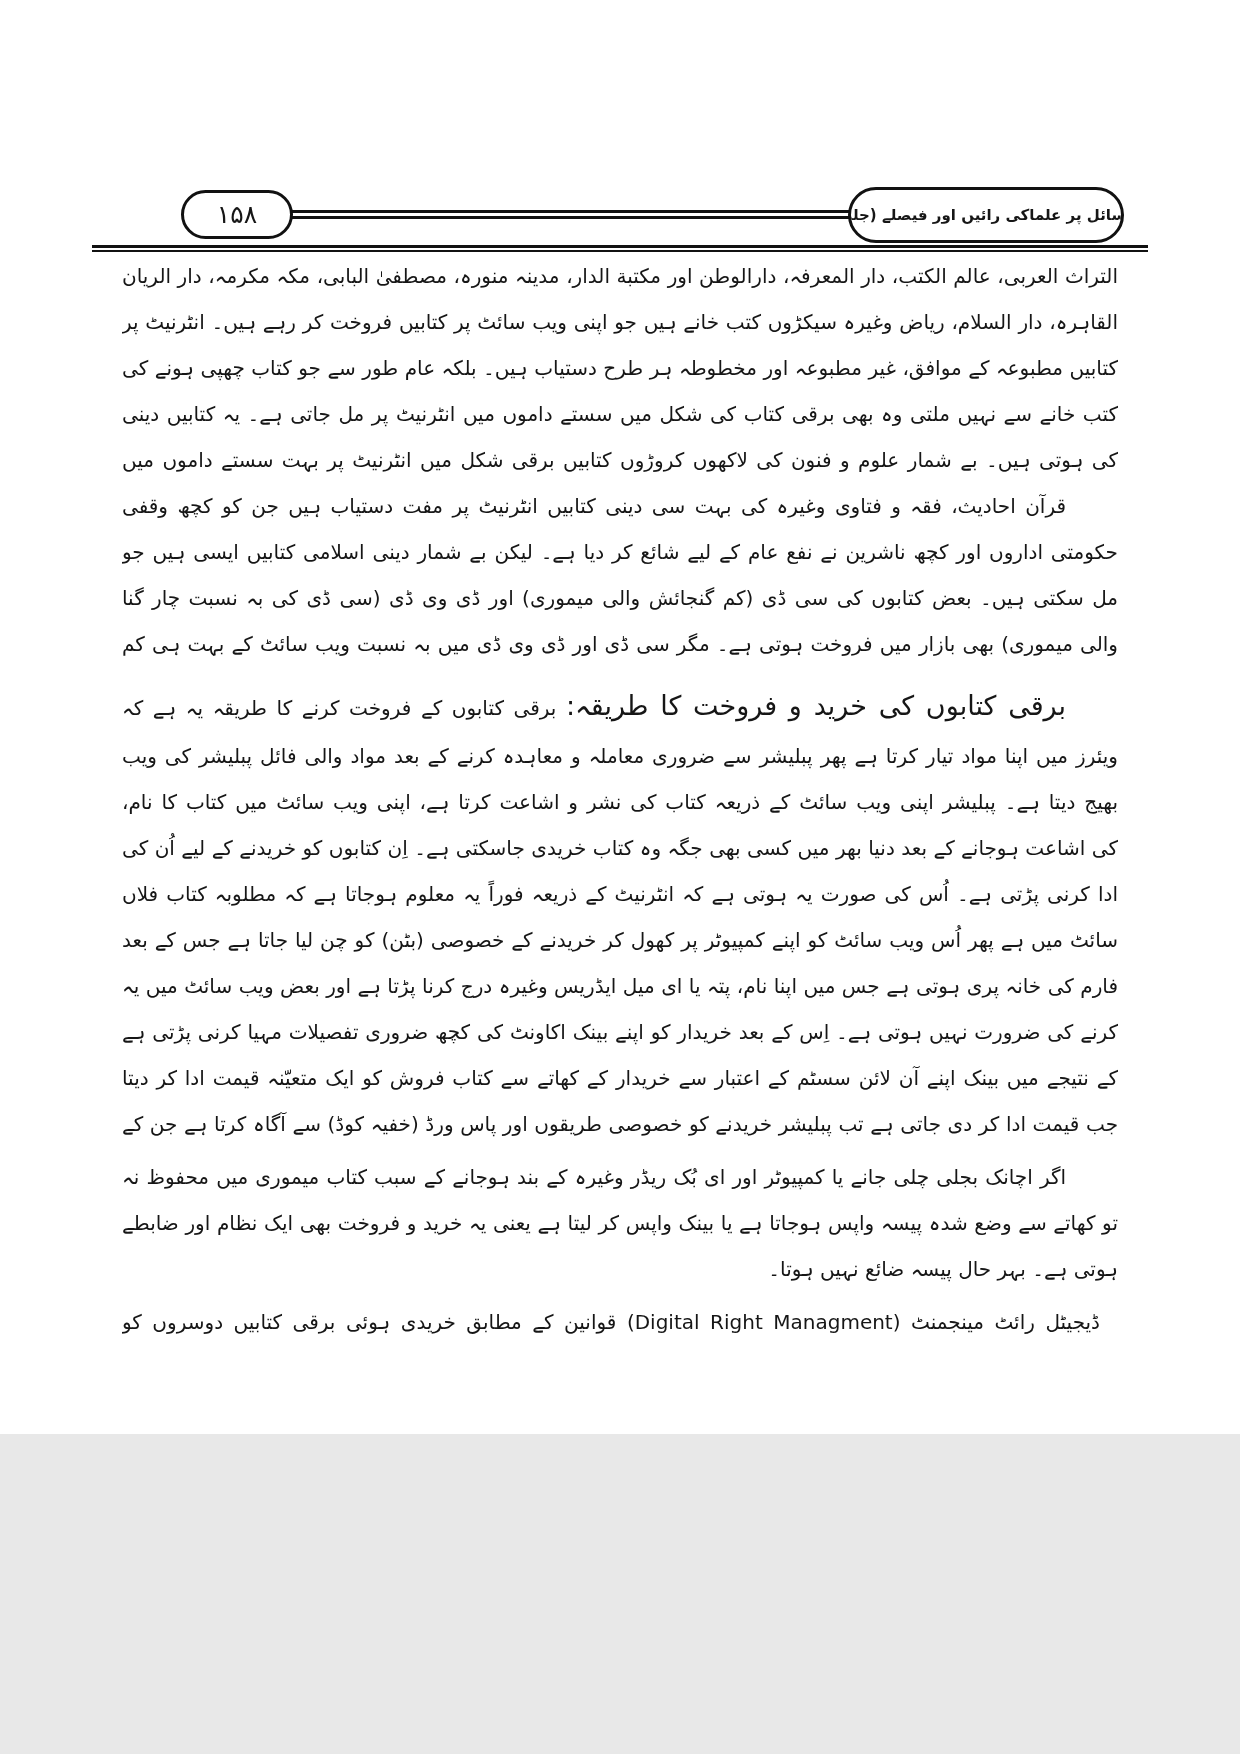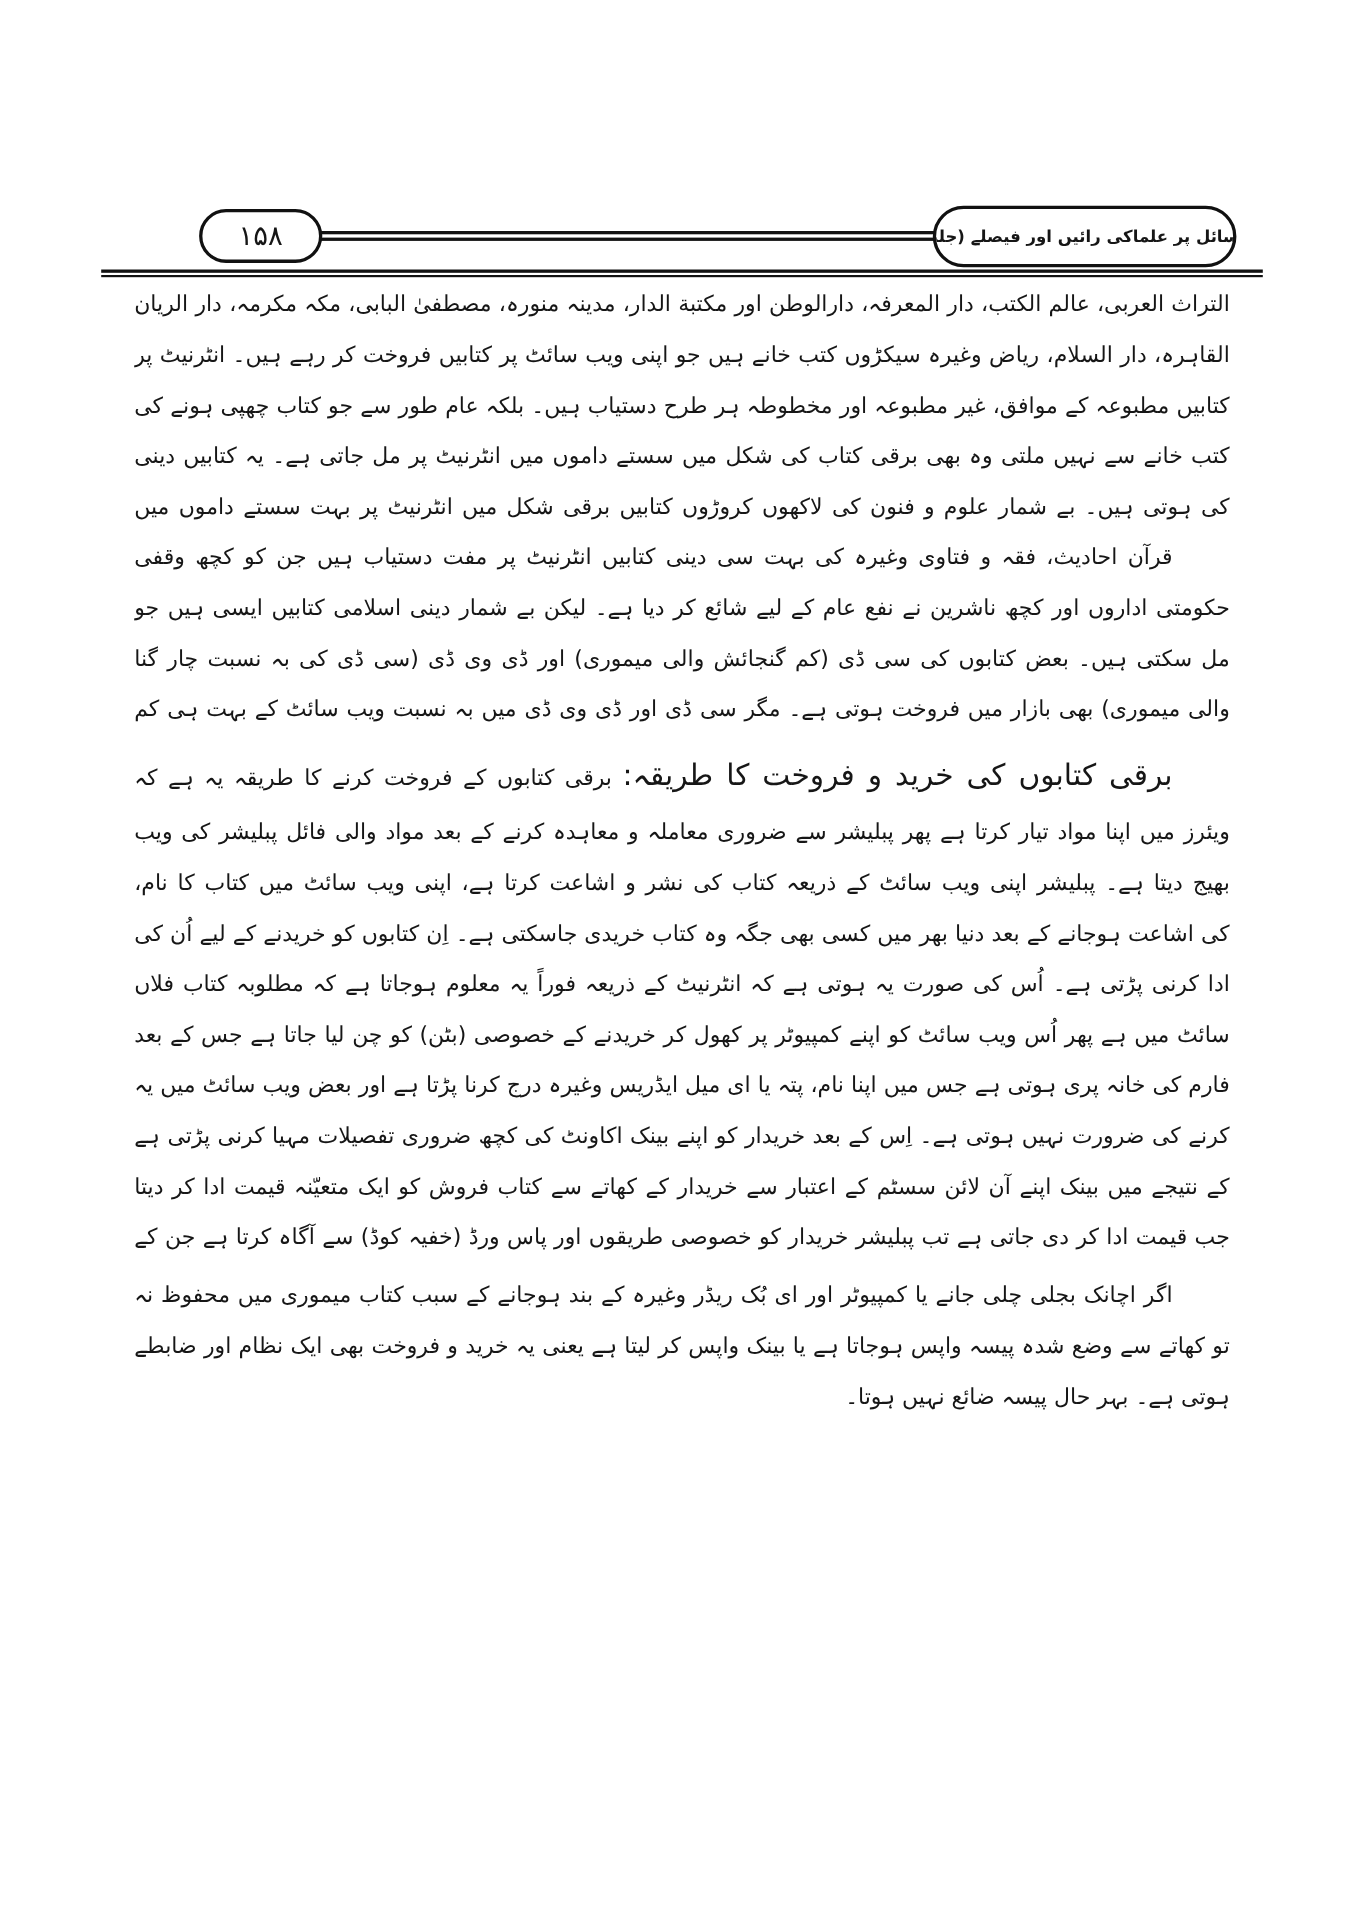--- a/index.html
+++ b/index.html
@@ -1,19 +1,19 @@
 <!DOCTYPE html>
 <html lang="ur" dir="rtl"><head>
 <meta charset="utf-8">
 <style>
   * { margin:0; padding:0; box-sizing:border-box; }
   html,body { background:#e8e8e8; }
   .page {
     position:relative;
-    width:1240px; height:1754px;
+    width:1240px; height:1434px;
     margin:0 auto;
     background:#ffffff;
     font-family:"DejaVu Sans", sans-serif;
     color:#161616;
     overflow:hidden;
     direction:rtl;
   }
   
   .hdr-rule-mid {
     position:absolute; top:210px; left:230px; width:680px; height:9px;
@@ -83,19 +83,20 @@
       <div class="line justify">والی میموری) بھی بازار میں فروخت ہوتی ہے۔ مگر سی ڈی اور ڈی وی ڈی میں بہ نسبت ویب سائٹ کے بہت ہی کم کتابیں</div>
       <div class="line justify indent gap headline"><span class="bold-head">برقی کتابوں کی خرید و فروخت کا طریقہ:</span> <span class="">برقی کتابوں کے فروخت کرنے کا طریقہ یہ ہے کہ مصنف سافٹ</span> </div>
       <div class="line justify">ویئرز میں اپنا مواد تیار کرتا ہے پھر پبلیشر سے ضروری معاملہ و معاہدہ کرنے کے بعد مواد والی فائل پبلیشر کی ویب سائٹ پر</div>
       <div class="line justify">بھیج دیتا ہے۔ پبلیشر اپنی ویب سائٹ کے ذریعہ کتاب کی نشر و اشاعت کرتا ہے، اپنی ویب سائٹ میں کتاب کا نام، مصنف</div>
       <div class="line justify">کی اشاعت ہوجانے کے بعد دنیا بھر میں کسی بھی جگہ وہ کتاب خریدی جاسکتی ہے۔ اِن کتابوں کو خریدنے کے لیے اُن کی قیمت</div>
       <div class="line justify">ادا کرنی پڑتی ہے۔ اُس کی صورت یہ ہوتی ہے کہ انٹرنیٹ کے ذریعہ فوراً یہ معلوم ہوجاتا ہے کہ مطلوبہ کتاب فلاں ویب</div>
       <div class="line justify">سائٹ میں ہے پھر اُس ویب سائٹ کو اپنے کمپیوٹر پر کھول کر خریدنے کے خصوصی (بٹن) کو چن لیا جاتا ہے جس کے بعد ایک</div>
       <div class="line justify">فارم کی خانہ پری ہوتی ہے جس میں اپنا نام، پتہ یا ای میل ایڈریس وغیرہ درج کرنا پڑتا ہے اور بعض ویب سائٹ میں یہ کچھ بھی</div>
       <div class="line justify">کرنے کی ضرورت نہیں ہوتی ہے۔ اِس کے بعد خریدار کو اپنے بینک اکاونٹ کی کچھ ضروری تفصیلات مہیا کرنی پڑتی ہے جس</div>
       <div class="line justify">کے نتیجے میں بینک اپنے آن لائن سسٹم کے اعتبار سے خریدار کے کھاتے سے کتاب فروش کو ایک متعیّنہ قیمت ادا کر دیتا ہے۔</div>
-      <div class="line justify">جب قیمت ادا کر دی جاتی ہے تب پبلیشر خریدار کو خصوصی طریقوں اور پاس ورڈ (خفیہ کوڈ) سے آگاہ کرتا ہے جن کے</div>
+      <div class="line justify">جب قیمت ادا کر دی جاتی ہے تب پبلیشر خریدنے کو خصوصی طریقوں اور پاس ورڈ (خفیہ کوڈ) سے آگاہ کرتا ہے جن کے</div>
       <div class="line justify indent gap-sm">اگر اچانک بجلی چلی جانے یا کمپیوٹر اور ای بُک ریڈر وغیرہ کے بند ہوجانے کے سبب کتاب میموری میں محفوظ نہ ہو پائے</div>
       <div class="line justify">تو کھاتے سے وضع شدہ پیسہ واپس ہوجاتا ہے یا بینک واپس کر لیتا ہے یعنی یہ خرید و فروخت بھی ایک نظام اور ضابطے کے تحت</div>
       <div class="line last">ہوتی ہے۔ بہر حال پیسہ ضائع نہیں ہوتا۔</div>
+      <div class="line justify indent-sm gap-sm">ڈیجیٹل رائٹ مینجمنٹ (Digital Right Managment) قوانین کے مطابق خریدی ہوئی برقی کتابیں دوسروں کو</div>
     </div>
 
 </div>
 
 </body></html>

